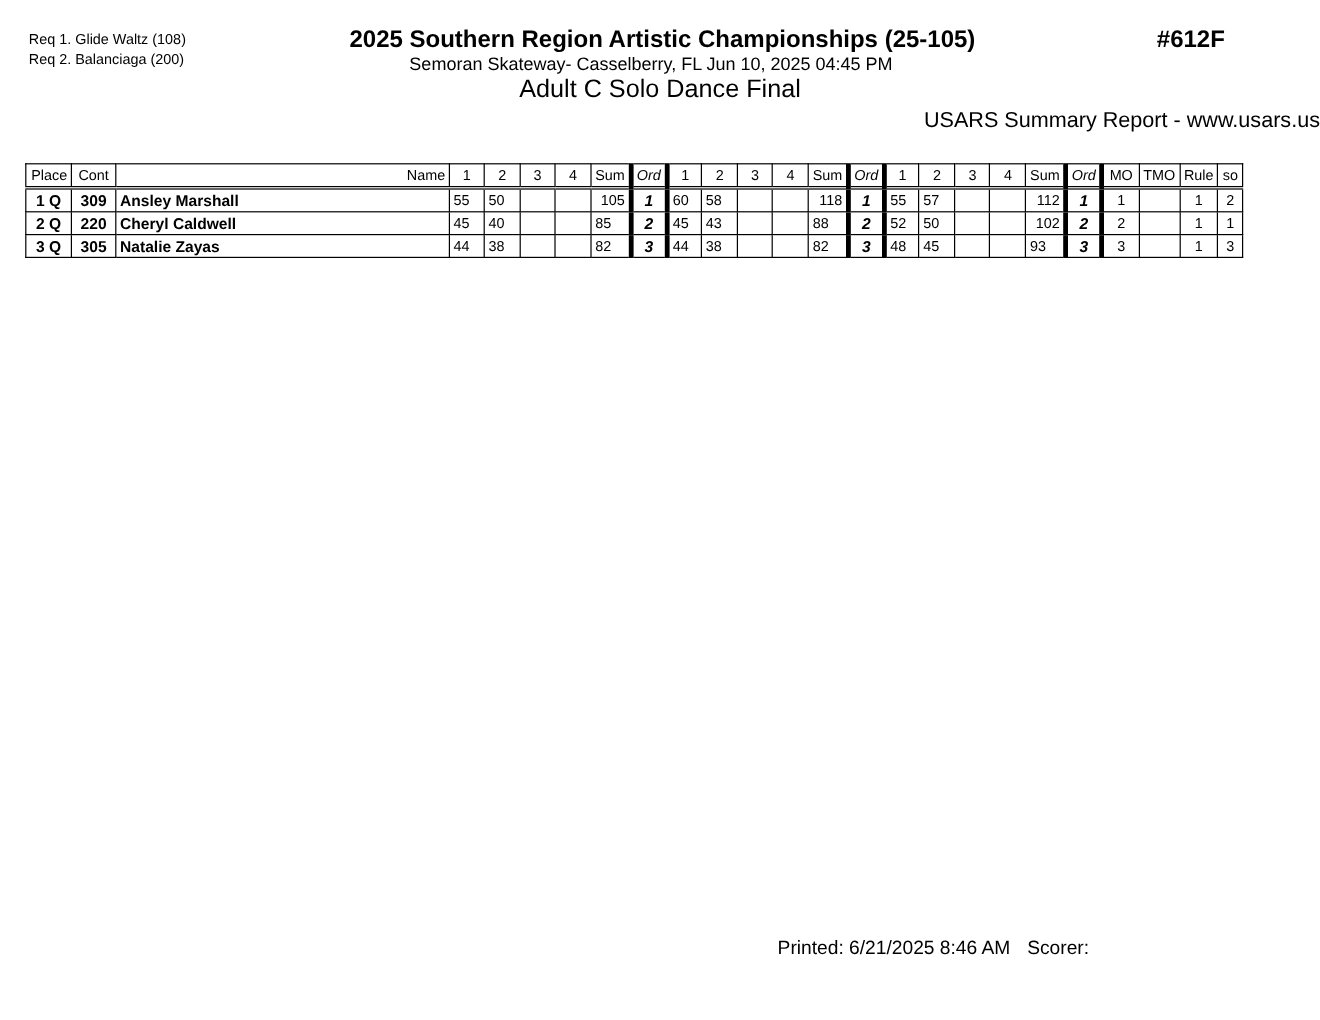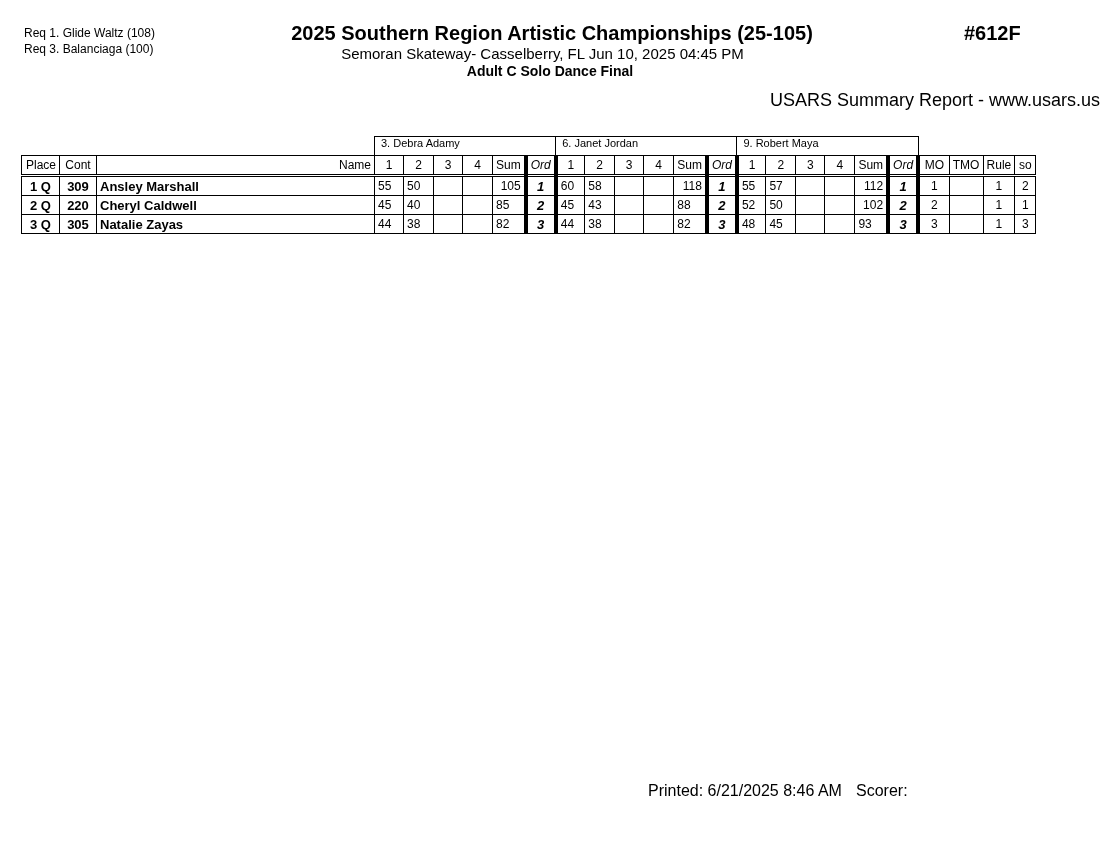--- a/index.html
+++ b/index.html
@@ -3,21 +3,21 @@
   <meta charset="utf-8">
   <style>
     html, body { margin:0; padding:0; background:#fff; }
     body { width:1100px; height:850px; position:relative; font-family:"Liberation Sans", sans-serif; color:#000; overflow:hidden; }
     .abs { position:absolute; }
     .req { left:24px; font-size:12px; line-height:16px; }
     .title { left:0; width:1100px; text-align:center; }
     .t1 { top:22px; font-size:20px; font-weight:bold; padding-left:0; }
     .t1 span, .t2 span, .t3 span, .t4 span { display:inline-block; }
     .t2 { top:45px; font-size:15px; }
-    .t3 { top:63px; font-size:14px; font-weight:bold; }
+    .t3 { top:63px; font-size:21px; font-weight:normal; }
     .t4 { top:90px; font-size:18px;text-align:right; }
     .evno { left:964px; top:22px; font-size:20px; font-weight:bold; }
 
     table.grid { position:absolute; left:21px; top:136px; border-collapse:collapse; font-size:12px; }
     table.grid td { height:18px; padding:0 3px; white-space:nowrap; }
     .jrow td { height:19px; }
     .jname { border-top:1px solid #000; border-left:1px solid #000; border-right:1px solid #000; font-size:11px; vertical-align:top; padding-left:6px !important; }
     .hdr td { border:1px solid #000; border-bottom:3px double #000; text-align:center; }
     .hdr td.left { text-align:right; }
     .row td { border:1px solid #000; }
@@ -25,21 +25,21 @@
     .r { text-align:right; }
     .b { font-weight:bold; font-size:13px; }
     .thickL { border-left:4px solid #000 !important;font-style:italic; }
     .thickR { border-right:4px solid #000 !important; }
     .footer { top:782px; font-size:16px; }
   </style>
 </head>
 <body>
 
 <div class="abs req" style="top:25px;">Req  1.  Glide Waltz (108)</div>
-<div class="abs req" style="top:41px;">Req  3.  Balanciaga (100)</div>
+<div class="abs req" style="top:41px;">Req  2.  Balanciaga (200)</div>
 
 <div class="abs title t1"><span style="margin-left:4px;">2025 Southern Region Artistic Championships (25-105)</span></div>
 <div class="abs title t2"><span style="margin-left:-15px;">Semoran Skateway- Casselberry, FL  Jun 10, 2025  04:45 PM</span></div>
 <div class="abs title t3"><span>Adult C Solo Dance Final</span></div>
 <div class="abs title t4"><span>USARS Summary Report - www.usars.us</span></div>
 <div class="abs evno">#612F</div>
 
 <table class="grid">
   <colgroup>
     <col style="width:38px">
@@ -62,27 +62,20 @@
       <col style="width:29px">
       <col style="width:30px">
       <col style="width:30px">
       <col style="width:30px">
     <col style="width:31px">
       <col style="width:34px">
       <col style="width:31px">
       <col style="width:21px">
   </colgroup>
   <tbody>
-      <tr class="jrow">
-    <td colspan="3" style="border:none;"></td>
-    <td colspan="6" class="jname">3.  Debra Adamy</td>
-    <td colspan="6" class="jname">6.  Janet  Jordan</td>
-    <td colspan="6" class="jname">9.  Robert Maya</td>
-    <td colspan="4" style="border:none;"></td>
-  </tr>
   <tr class="hdr">
     <td class="left">Place</td>
     <td>Cont</td>
     <td class="left">Name</td>
 
     <td>1</td>
     <td>2</td>
     <td>3</td>
     <td>4</td>
     <td>Sum</td>

